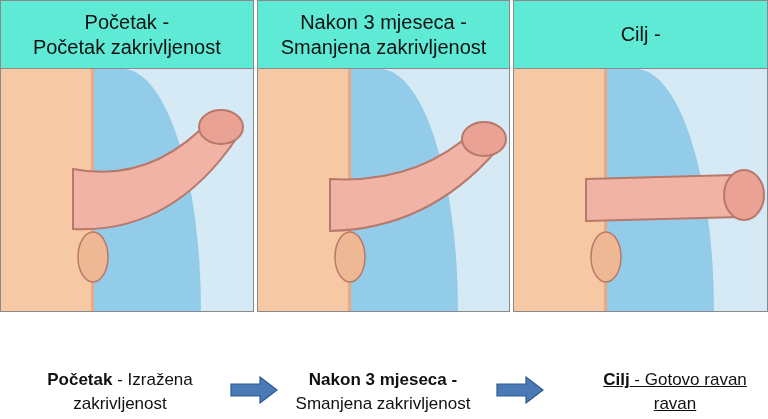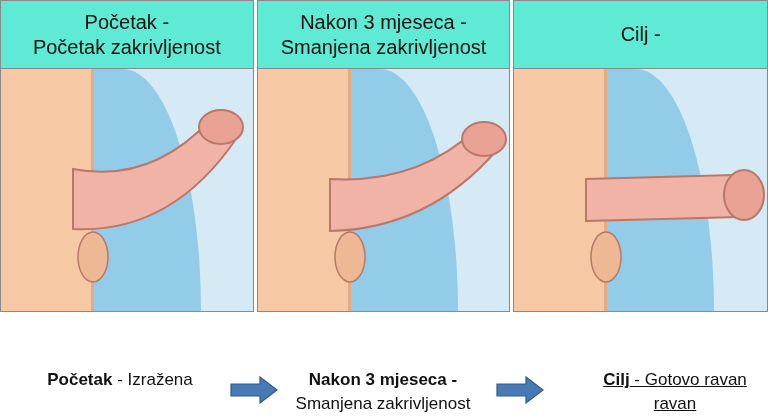--- a/index.html
+++ b/index.html
@@ -78,20 +78,21 @@
       <svg style="position:absolute;left:74px;top:160px" width="40" height="60">
         <ellipse cx="18" cy="28" rx="15" ry="25" fill="#efb894" stroke="#b8786a" stroke-width="1.5"></ellipse>
       </svg>
     </div>
   </div>
 </div>
 
 <div class="captions">
   <div class="caption" style="left:20px;width:200px;top:8px;">
     <div><b>Početak</b><span> - Izražena</span></div>
+    <div>zakrivljenost</div>
   </div>
 
   <svg class="arrow" style="left:230px;top:16px;" viewBox="0 0 48 28">
     <path d="M1 8 L30 8 L30 1 L47 14 L30 27 L30 20 L1 20 Z" fill="#4a7ab5" stroke="#2f5a8f" stroke-width="1.2"></path>
   </svg>
 
   <div class="caption" style="left:278px;width:210px;top:8px;">
     <div><b>Nakon 3 mjeseca -</b><span></span></div>
     <div>Smanjena zakrivljenost</div>
   </div>

